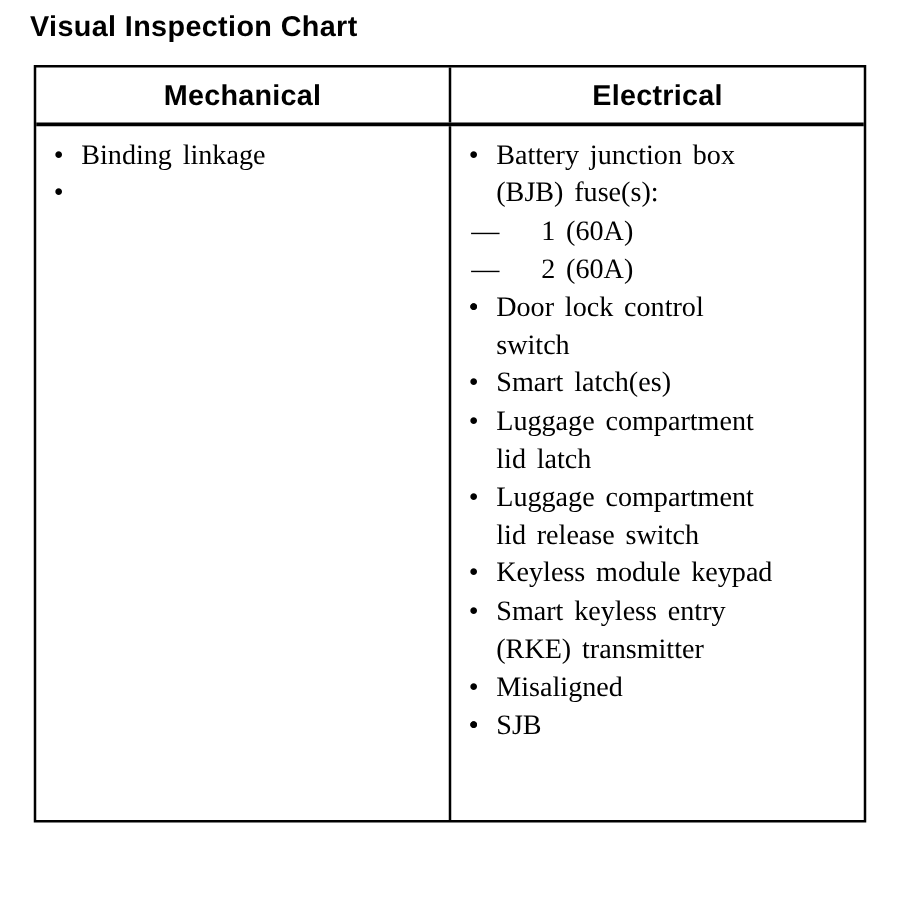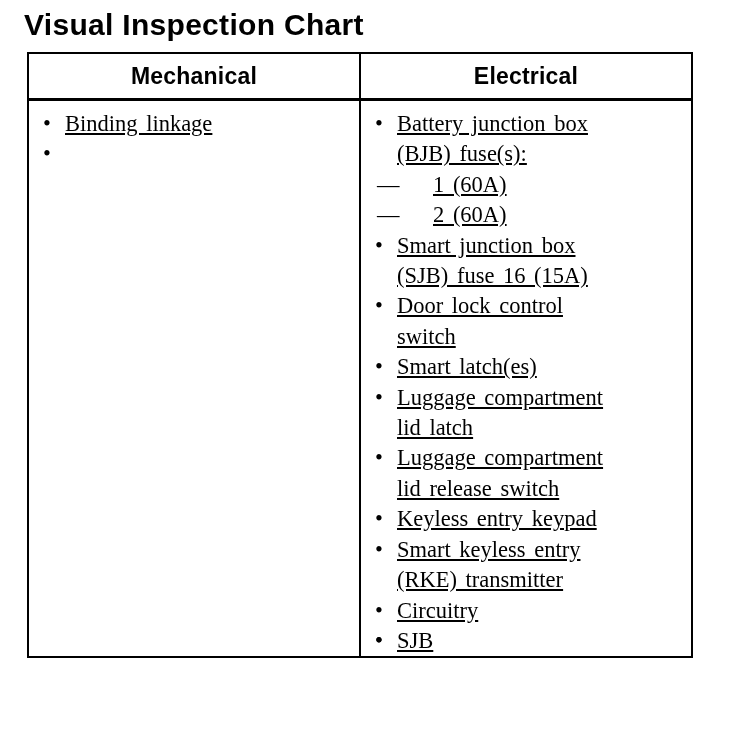--- a/index.html
+++ b/index.html
@@ -15,21 +15,21 @@
     color: #000000;
     font-family: "Liberation Serif", serif;
     overflow: hidden;
   }
   .title {
     position: absolute;
     left: 24px;
     top: 8px;
     font-family: "Liberation Sans", sans-serif;
     font-weight: bold;
-    font-size: 30px;
+    font-size: 23px;
     letter-spacing: 0.3px;
     color: #000000;
   }
   .insp-table {
     position: absolute;
     left: 27px;
     top: 52px;
     width: 666px;
     height: 606px;
     border: 2px solid #000000;
@@ -79,21 +79,20 @@
     top: 0;
   }
   .item.sub {
     padding-left: 72px;
   }
   .item.sub .marker {
     left: 16px;
   }
   .item .item-text {
     white-space: pre-line;
-    text-decoration: underline;
   }
 </style>
 </head>
 <body>
 
 <div class="page">
 
   <div class="title">Visual Inspection Chart</div>
 
   <div class="insp-table">
@@ -108,32 +107,31 @@
       <div class="body-cell left">
         <div class="item"><span class="marker">•</span><span class="item-text">Binding linkage</span></div>
         <div class="item"><span class="marker">•</span></div>
       </div>
 
       <div class="body-cell right">
         <div class="item"><span class="marker">•</span><span class="item-text">Battery junction box
 (BJB) fuse(s):</span></div>
         <div class="item sub"><span class="marker">—</span><span class="item-text">1 (60A)</span></div>
         <div class="item sub"><span class="marker">—</span><span class="item-text">2 (60A)</span></div>
-        <div class="item"><span class="marker">•</span><span class="item-text">Smart junction box
-(SJB) fuse 16 (15A)</span></div>
+        <div class="item"><span class="marker">•</span></div>
         <div class="item"><span class="marker">•</span><span class="item-text">Door lock control
 switch</span></div>
         <div class="item"><span class="marker">•</span><span class="item-text">Smart latch(es)</span></div>
         <div class="item"><span class="marker">•</span><span class="item-text">Luggage compartment
 lid latch</span></div>
         <div class="item"><span class="marker">•</span><span class="item-text">Luggage compartment
 lid release switch</span></div>
-        <div class="item"><span class="marker">•</span><span class="item-text">Keyless entry keypad</span></div>
+        <div class="item"><span class="marker">•</span><span class="item-text">Keyless module keypad</span></div>
         <div class="item"><span class="marker">•</span><span class="item-text">Smart keyless entry
 (RKE) transmitter</span></div>
-        <div class="item"><span class="marker">•</span><span class="item-text">Circuitry</span></div>
+        <div class="item"><span class="marker">•</span><span class="item-text">Misaligned</span></div>
         <div class="item"><span class="marker">•</span></div>
         <div class="item"><span class="marker">•</span><span class="item-text">SJB</span></div>
       </div>
 
     </div>
   </div>
 </div>
 
 </body></html>

